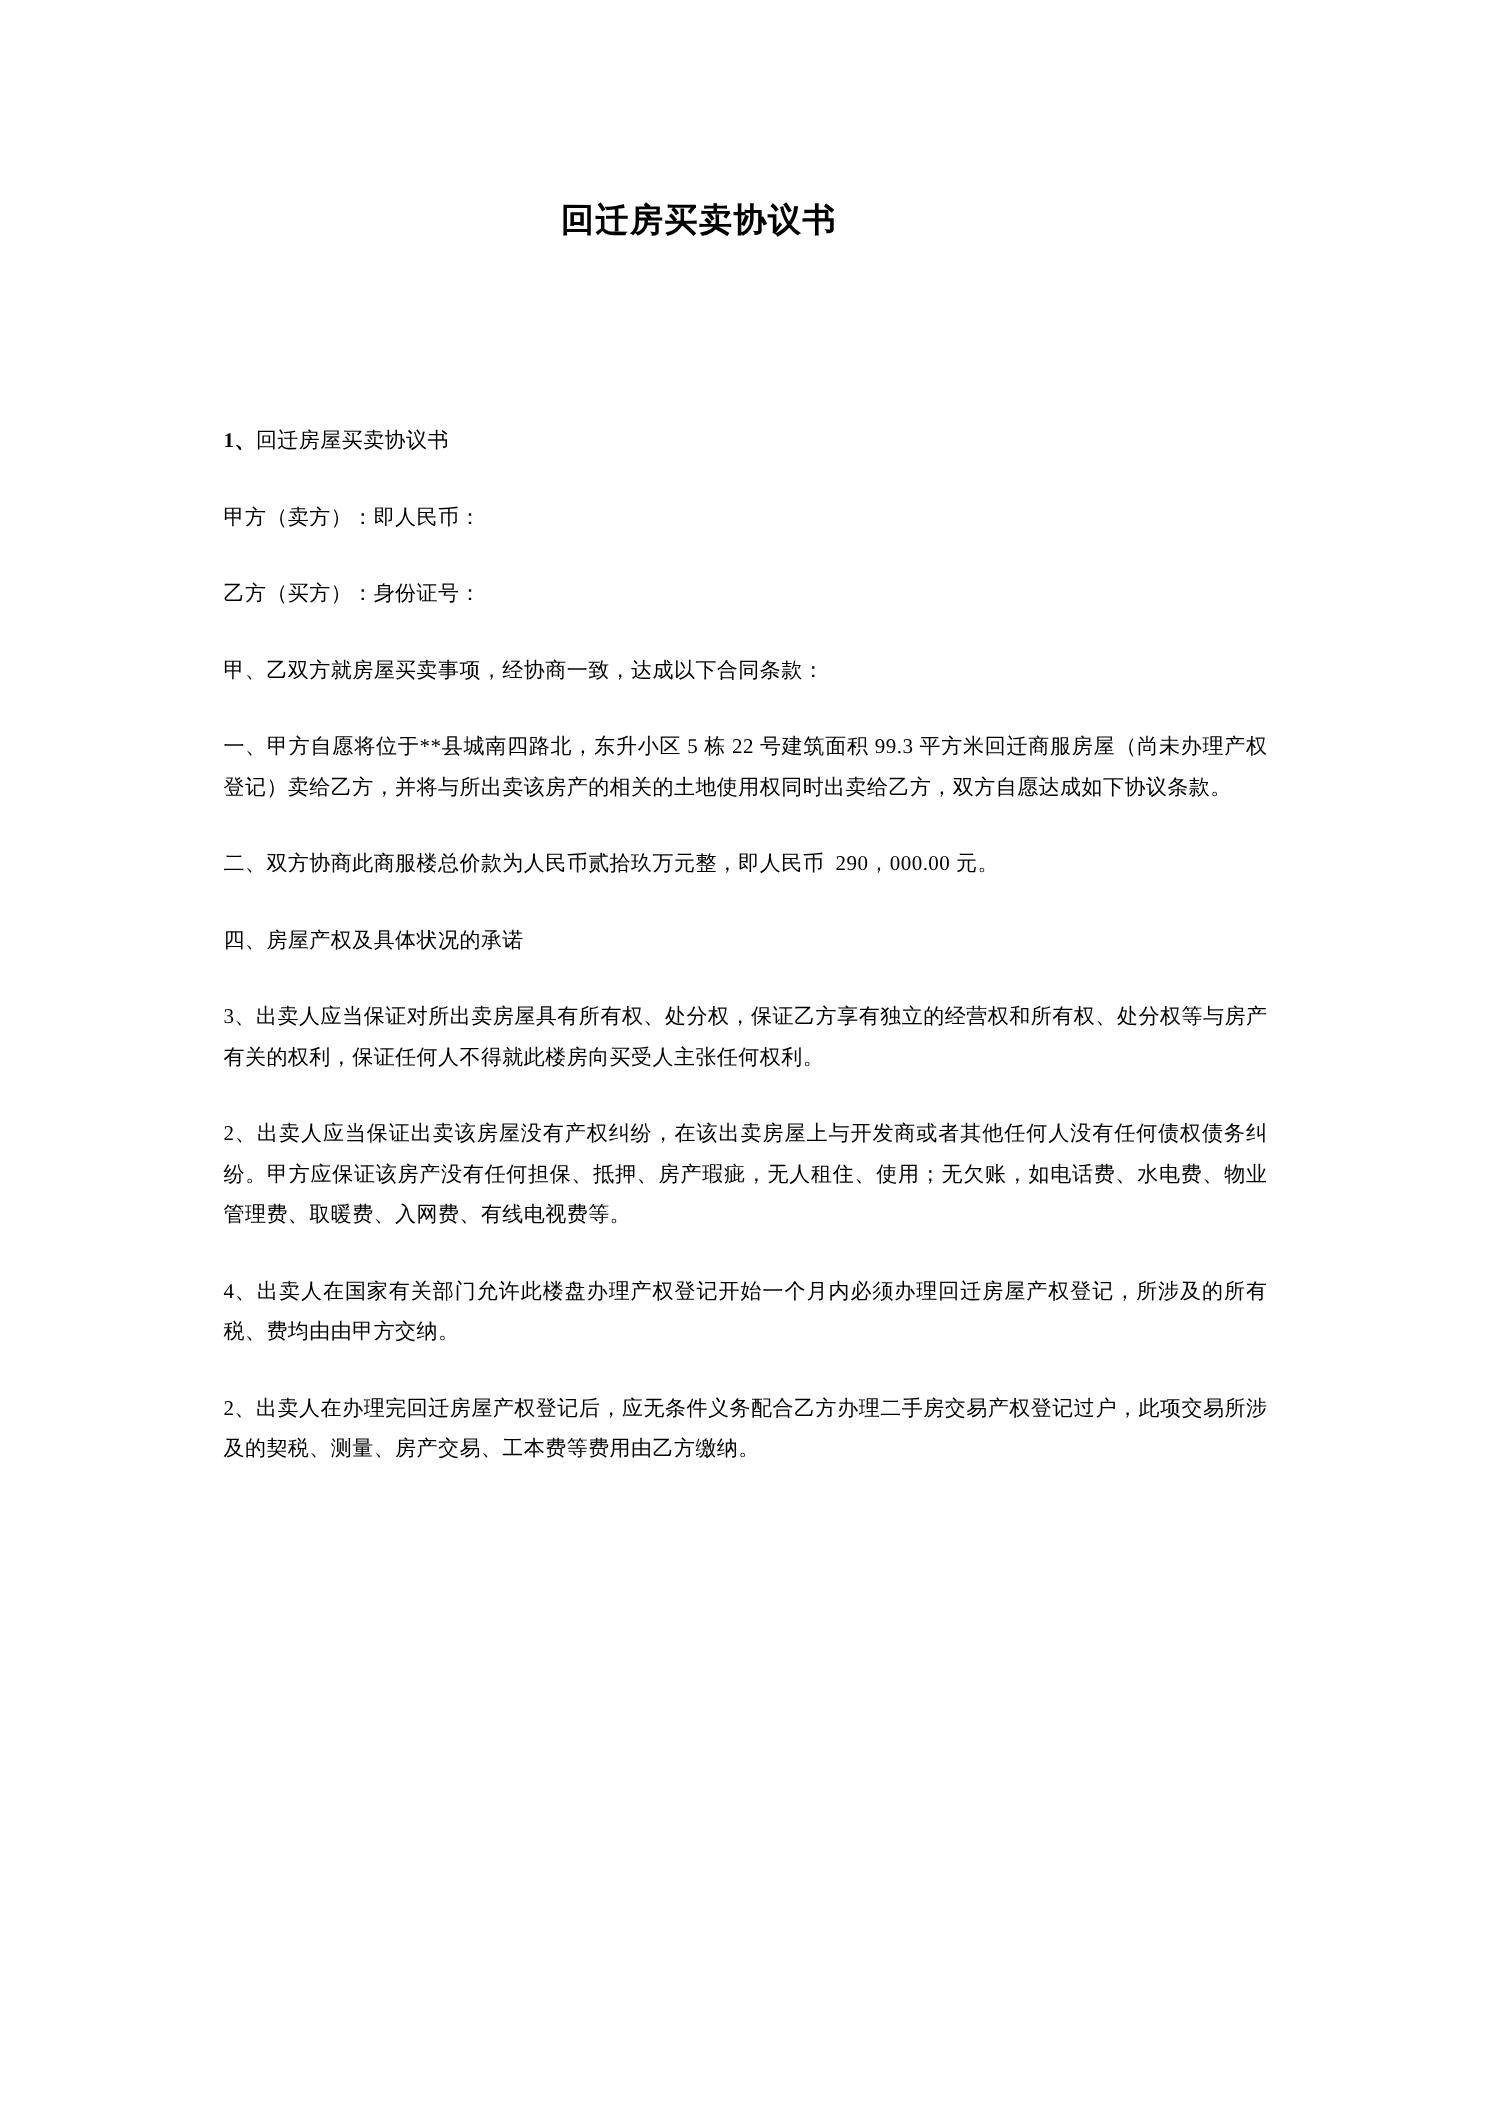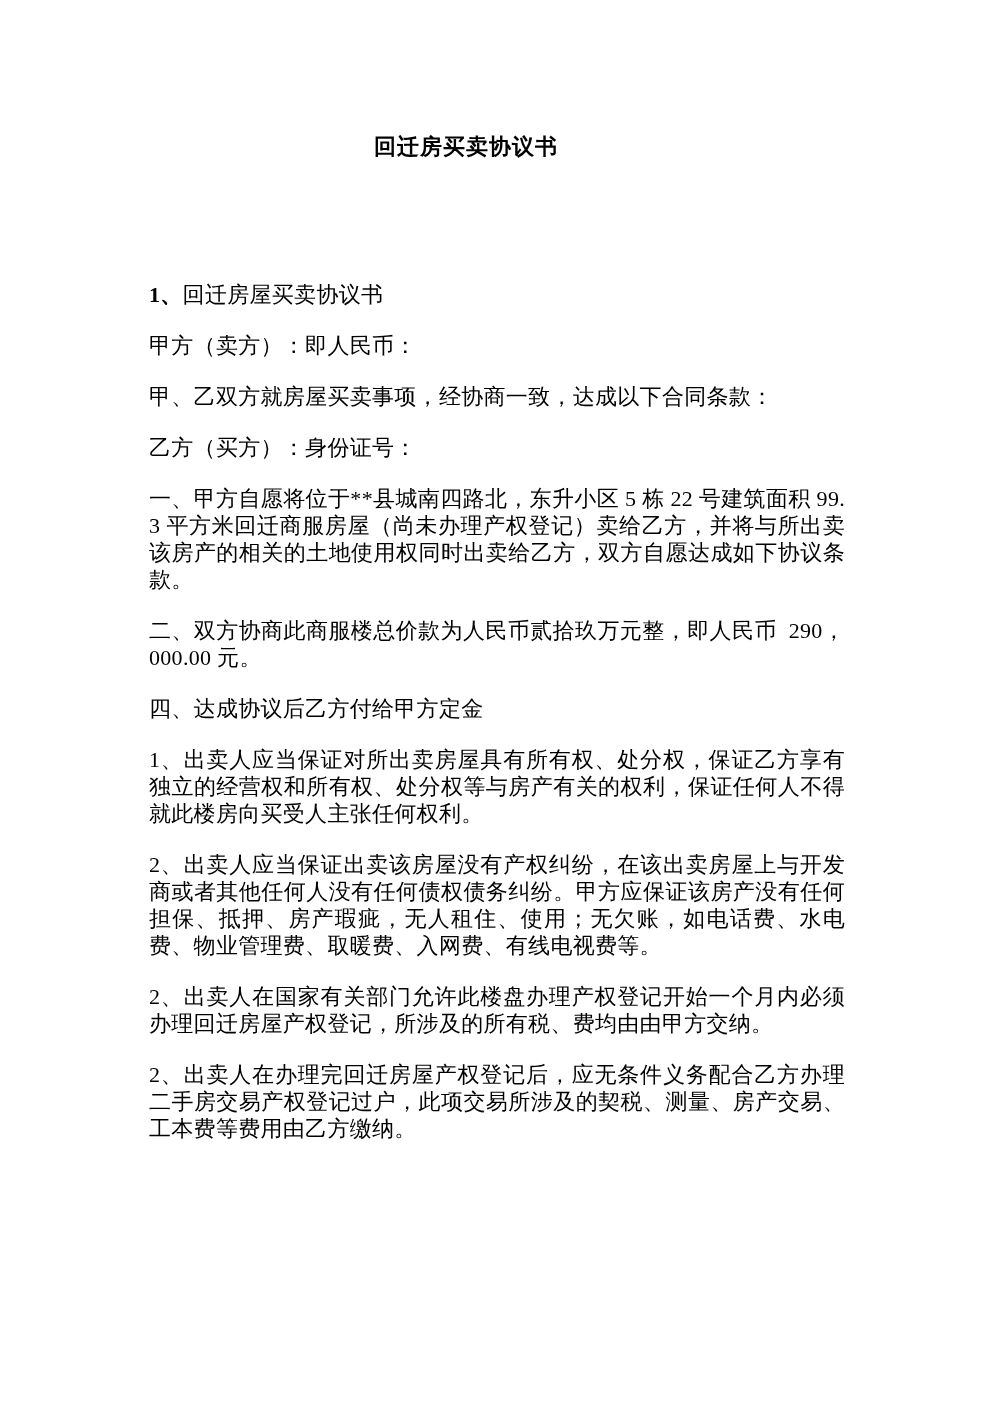--- a/index.html
+++ b/index.html
@@ -26,21 +26,21 @@
     font-weight: bold;
     letter-spacing: 1px;
   }
   .content {
     width: 696px;
     margin-left: 149px;
     margin-top: 121px;
   }
   .para {
     margin: 0 0 24px 0;
-    font-size: 22px;
+    font-size: 14px;
     line-height: 27px;
     text-align: justify;
     letter-spacing: 0.3px;
     word-break: break-all;
   }
   .clause-num {
     font-weight: bold;
   }
 </style>
 </head>
@@ -49,35 +49,35 @@
 <div class="page">
 
   <h1 class="doc-title">回迁房买卖协议书</h1>
 
   <div class="content">
 
     <p class="para"><span class="clause-num">1、</span><span>回迁房屋买卖协议书</span></p>
 
     <p class="para">甲方（卖方）：即人民币：</p>
 
+    <p class="para">乙方（买方）：身份证号：</p>
+
     <p class="para">甲、乙双方就房屋买卖事项，经协商一致，达成以下合同条款：</p>
-
-    <p class="para">乙方（买方）：身份证号：</p>
 
     <p class="para">一、甲方自愿将位于**县城南四路北，东升小区 5 栋 22 号建筑面积 99.3 平方米回迁商服房屋（尚未办理产权登记）卖给乙方，并将与所出卖该房产的相关的土地使用权同时出卖给乙方，双方自愿达成如下协议条款。</p>
 
     <p class="para">二、双方协商此商服楼总价款为人民币贰拾玖万元整，即人民币&nbsp; 290，000.00 元。</p>
 
 
-    <p class="para">四、达成协议后乙方付给甲方定金</p>
+    <p class="para">四、房屋产权及具体状况的承诺</p>
 
-    <p class="para">1、出卖人应当保证对所出卖房屋具有所有权、处分权，保证乙方享有独立的经营权和所有权、处分权等与房产有关的权利，保证任何人不得就此楼房向买受人主张任何权利。</p>
+    <p class="para">3、出卖人应当保证对所出卖房屋具有所有权、处分权，保证乙方享有独立的经营权和所有权、处分权等与房产有关的权利，保证任何人不得就此楼房向买受人主张任何权利。</p>
 
     <p class="para">2、出卖人应当保证出卖该房屋没有产权纠纷，在该出卖房屋上与开发商或者其他任何人没有任何债权债务纠纷。甲方应保证该房产没有任何担保、抵押、房产瑕疵，无人租住、使用；无欠账，如电话费、水电费、物业管理费、取暖费、入网费、有线电视费等。</p>
 
-    <p class="para">2、出卖人在国家有关部门允许此楼盘办理产权登记开始一个月内必须办理回迁房屋产权登记，所涉及的所有税、费均由由甲方交纳。</p>
+    <p class="para">4、出卖人在国家有关部门允许此楼盘办理产权登记开始一个月内必须办理回迁房屋产权登记，所涉及的所有税、费均由由甲方交纳。</p>
 
     <p class="para">2、出卖人在办理完回迁房屋产权登记后，应无条件义务配合乙方办理二手房交易产权登记过户，此项交易所涉及的契税、测量、房产交易、工本费等费用由乙方缴纳。</p>
 
 
 
   </div>
 </div>
 
 </body></html>

